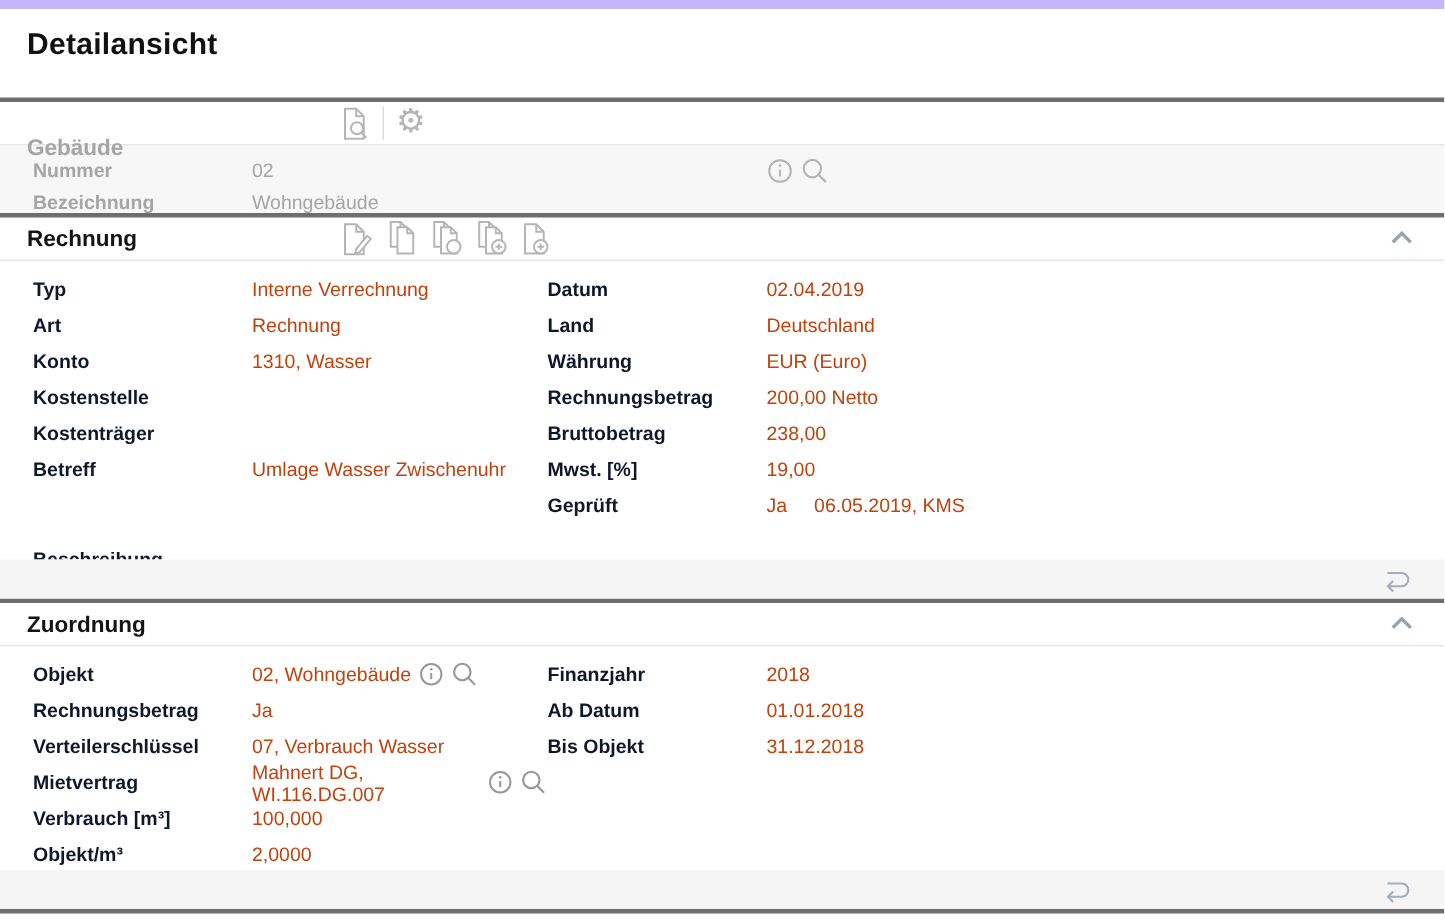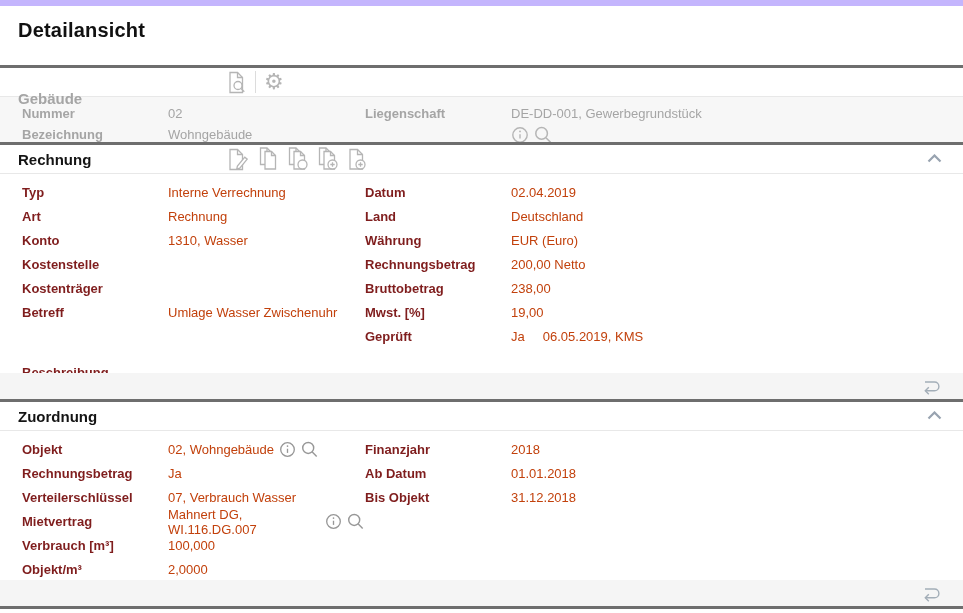--- a/index.html
+++ b/index.html
@@ -17,21 +17,21 @@
   .gear{font-family:"DejaVu Sans",sans-serif;font-size:22px;line-height:22px;color:#b5b5b5;}
   .chevron{position:absolute;right:21px;top:9px;cursor:pointer;}
   .sec-body{box-sizing:border-box;border-top:1px solid #e8e8e8;display:flex;padding:5px 0 0 22px;overflow:hidden;}
   .geb-body{background:#f7f7f7;height:46px;}
   .rech-body{height:200px;}
   .zuo-body{height:150px;}
   .colL{width:343px;flex:0 0 343px;}
   .colR{flex:1;}
   .frow{display:flex;align-items:center;height:24px;box-sizing:border-box;padding-top:3px;}
   .geb-body .frow{height:21px;padding-top:2px;}
-  .flabel{flex:0 0 146px;font-size:13px;font-weight:700;color:#7f1d1d;}
+  .flabel{flex:0 0 146px;font-size:13px;font-weight:700;color:#0f172a;}
   .fvalue{font-size:13px;color:#c2410c;display:flex;align-items:center;gap:5px;}
   .geb-body .flabel,.geb-body .fvalue{color:#a5a5a5;}
   .spacer{height:36px;}
   .geprueft{margin-top:0;}
   .detail{margin-left:13px;}
   .icons-inline{display:flex;align-items:center;gap:5px;}
   .sec-footer{position:relative;height:26px;background:#f5f5f5;}
   .undo{position:absolute;right:20px;top:5px;cursor:pointer;}
   svg{display:block;}
 </style>
@@ -67,24 +67,20 @@
           <div class="flabel">Nummer</div>
           <div class="fvalue">02</div>
         </div>
         <div class="frow">
           <div class="flabel">Bezeichnung</div>
           <div class="fvalue">Wohngebäude</div>
         </div>
       </div>
       <div class="colR">
         <div class="frow">
-          <div class="flabel">Liegenschaft</div>
-          <div class="fvalue">DE-DD-001, Gewerbegrundstück</div>
-        </div>
-        <div class="frow">
           <div class="flabel"></div>
           <div class="icons-inline">
             <span class="icon-btn">
               <svg width="18" height="18" viewBox="0 0 18 18" fill="none" stroke="#b5b5b5" stroke-width="1.4">
                 <circle cx="9" cy="9" r="7.2"></circle>
                 <path d="M9 8.2 V12.6"></path>
                 <circle cx="9" cy="5.4" r="0.9" fill="#b5b5b5" stroke="none"></circle>
               </svg>
             </span>
             <span class="icon-btn">

